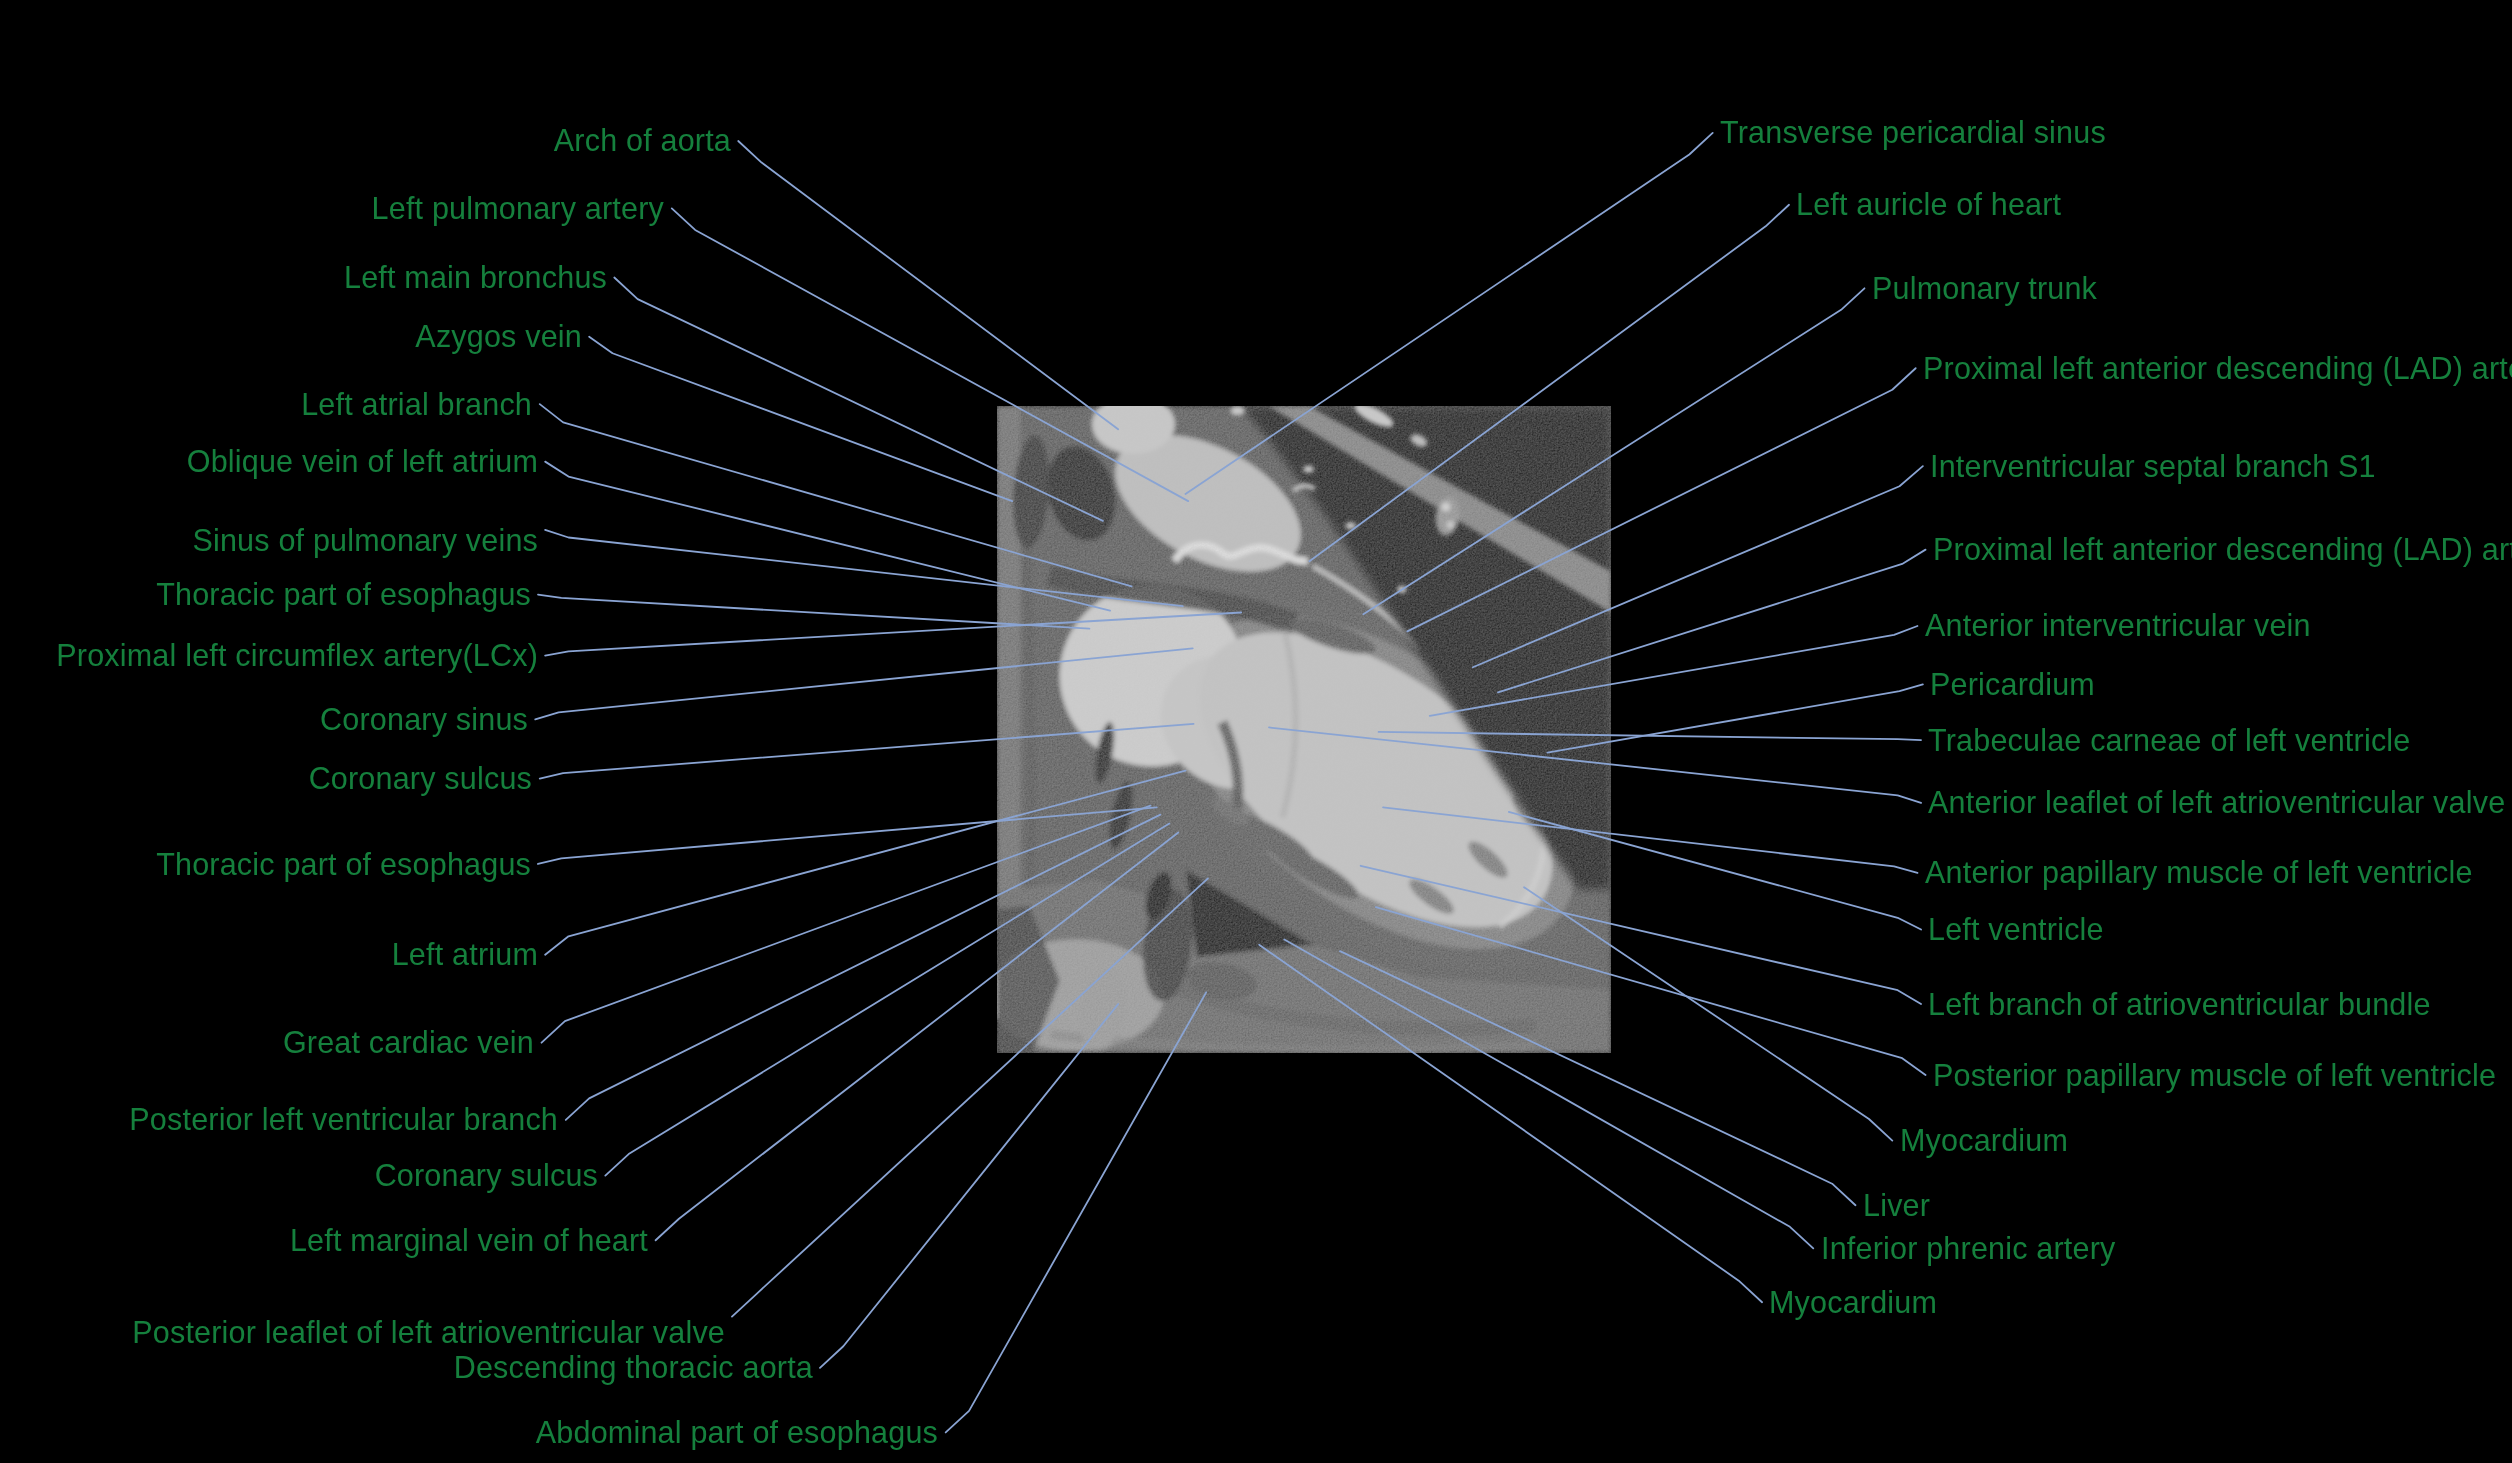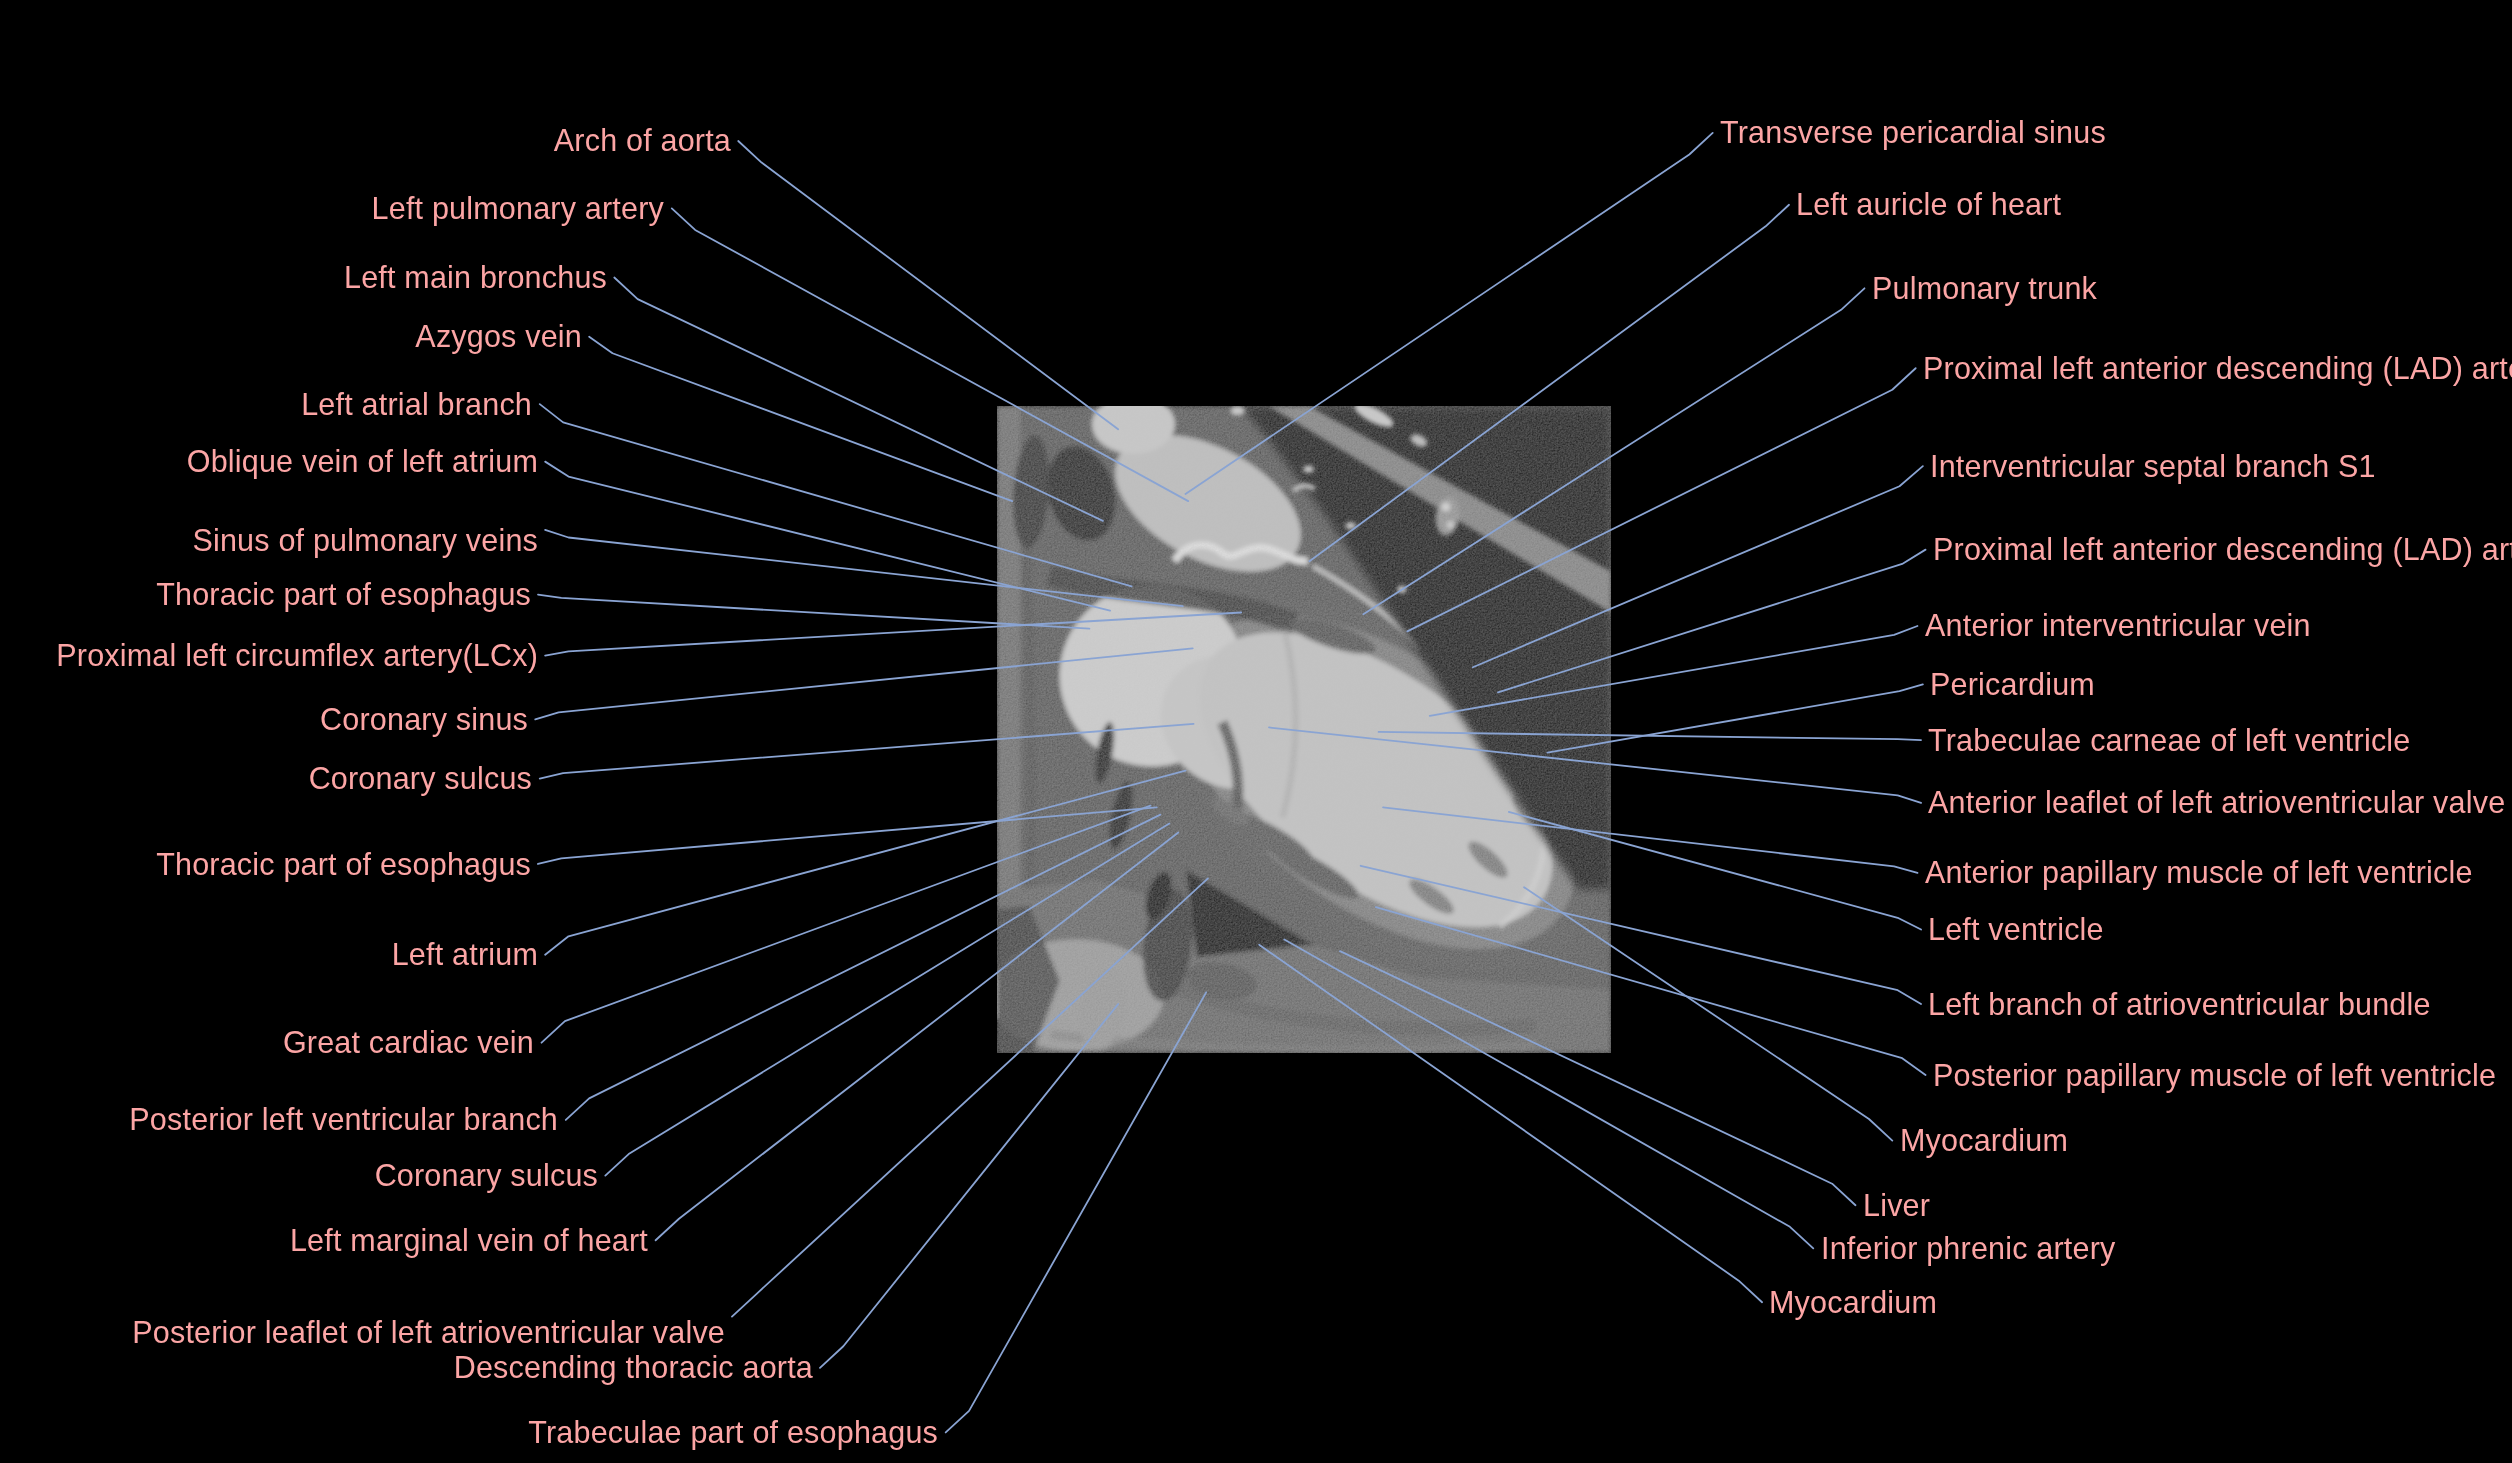--- a/index.html
+++ b/index.html
@@ -1,21 +1,21 @@
 <!DOCTYPE html>
 <html style="font-size:14.4px"><head>
 <meta charset="utf-8">
 <style>
   html,body{margin:0;padding:0;background:#000;}
   body{width:2512px;height:1463px;overflow:hidden;position:relative;
        font-family:"Liberation Sans","DejaVu Sans",sans-serif;}
   #stage{position:absolute;inset:0;background:#000;}
   #ct-wrap{position:absolute;}
   #lines{position:absolute;left:0;top:0;pointer-events:none;}
-  .label{position:absolute;color:#fca5a5;font-size:30.5px;line-height:43px;
+  .label{position:absolute;color:#15803d;font-size:30.5px;line-height:43px;
          white-space:nowrap;letter-spacing:0.2px;}
   .label.left{text-align:right;}
   .label.right{text-align:left;}
 </style>
 </head>
 <body>
 
 <div id="stage" style="width: 2512px; height: 1463px;">
 
   <div id="ct-wrap" style="left: 997px; top: 406px;">
@@ -153,21 +153,21 @@
       <div class="label left" style="right: 1984px; top: 698px;">Coronary sinus</div>
       <div class="label left" style="right: 1980px; top: 757px;">Coronary sulcus</div>
       <div class="label left" style="right: 1981px; top: 843px;">Thoracic part of esophagus</div>
       <div class="label left" style="right: 1974px; top: 933px;">Left atrium</div>
       <div class="label left" style="right: 1978px; top: 1021px;">Great cardiac vein</div>
       <div class="label left" style="right: 1954px; top: 1098px;">Posterior left ventricular branch</div>
       <div class="label left" style="right: 1914px; top: 1154px;">Coronary sulcus</div>
       <div class="label left" style="right: 1864px; top: 1219px;">Left marginal vein of heart</div>
       <div class="label left" style="right: 1787px; top: 1295px; margin-top: 16px;">Posterior leaflet of left atrioventricular valve</div>
       <div class="label left" style="right: 1699px; top: 1346px;">Descending thoracic aorta</div>
-      <div class="label left" style="right: 1574px; top: 1411px;">Trabeculae part of esophagus</div>
+      <div class="label left" style="right: 1574px; top: 1411px;">Abdominal part of esophagus</div>
       <div class="label right" style="left: 1720px; top: 111px;">Transverse pericardial sinus</div>
       <div class="label right" style="left: 1796px; top: 183px; text-align: center;">Left auricle of heart</div>
       <div class="label right" style="left: 1872px; top: 267px;">Pulmonary trunk</div>
       <div class="label right" style="left: 1923px; top: 347px;">Proximal left anterior descending (LAD) artery</div>
       <div class="label right" style="left: 1930px; top: 445px;">Interventricular septal branch S1</div>
       <div class="label right" style="left: 1933px; top: 528px;">Proximal left anterior descending (LAD) artery</div>
       <div class="label right" style="left: 1925px; top: 604px;">Anterior interventricular vein</div>
       <div class="label right" style="left: 1930px; top: 663px; text-align: right;">Pericardium</div>
       <div class="label right" style="left: 1928px; top: 719px;">Trabeculae carneae of left ventricle</div>
       <div class="label right" style="left: 1928px; top: 781px;">Anterior leaflet of left atrioventricular valve</div>

